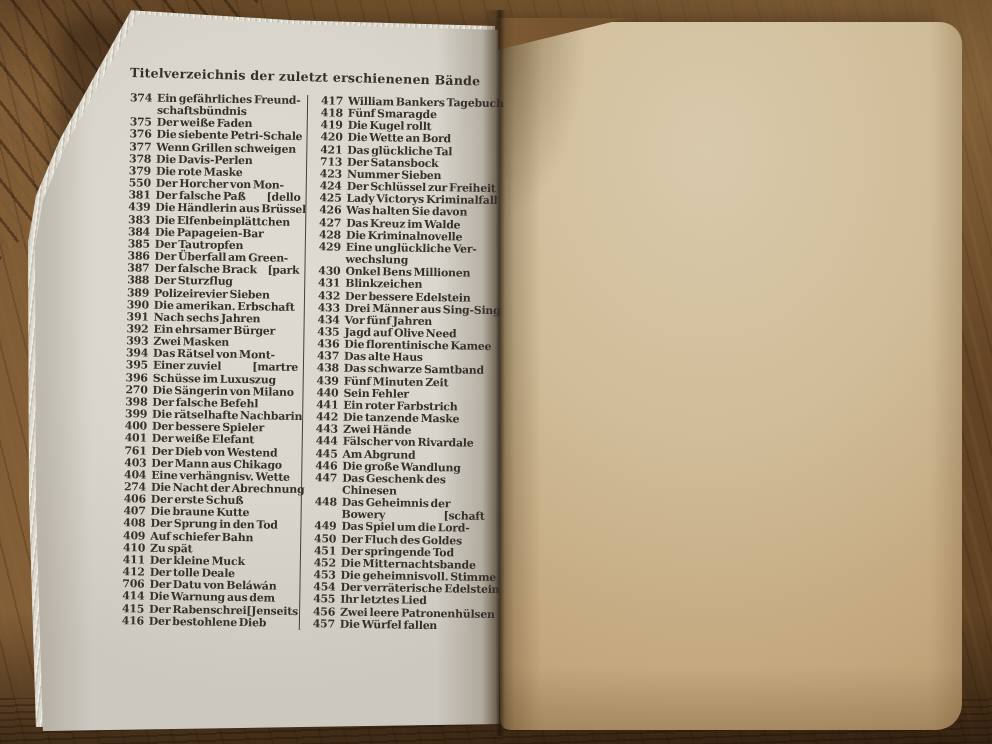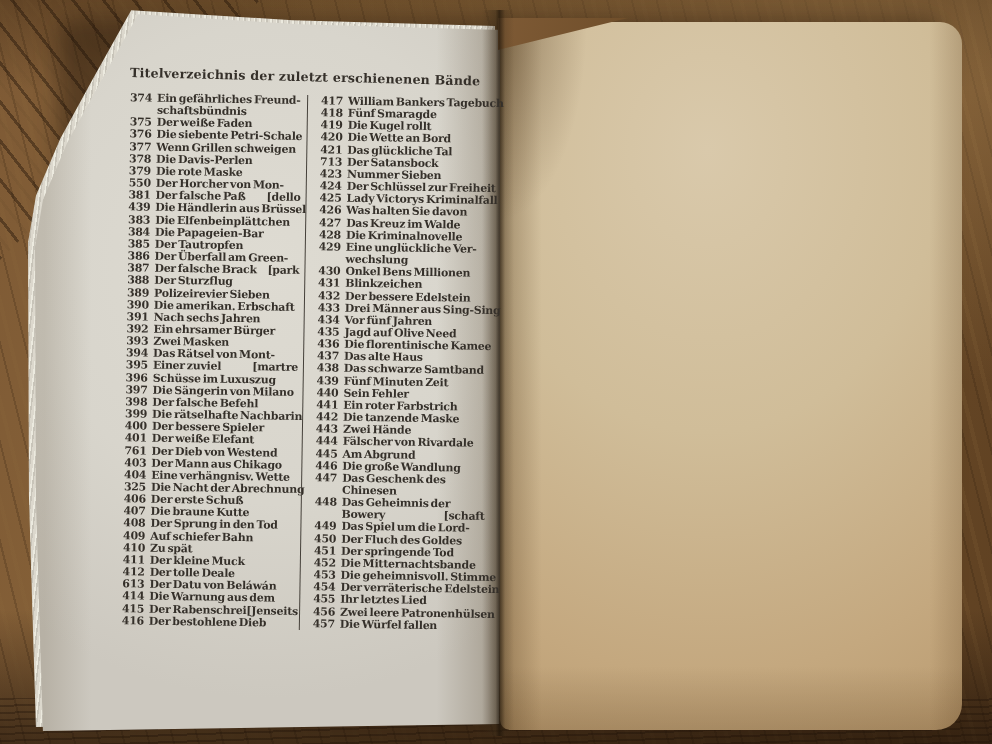--- a/index.html
+++ b/index.html
@@ -182,21 +182,21 @@
         <div class="row">
           <span class="num">395</span>
           <span class="title">Einer zuviel</span>
           <span class="bracket">[martre</span>
         </div>
         <div class="row">
           <span class="num">396</span>
           <span class="title">Schüsse im Luxuszug</span>
         </div>
         <div class="row">
-          <span class="num">397</span>
+          <span class="num">270</span>
           <span class="title">Die Sängerin von Milano</span>
         </div>
         <div class="row">
           <span class="num">398</span>
           <span class="title">Der falsche Befehl</span>
         </div>
         <div class="row">
           <span class="num">399</span>
           <span class="title">Die rätselhafte Nachbarin</span>
         </div>
@@ -214,21 +214,21 @@
         </div>
         <div class="row">
           <span class="num">403</span>
           <span class="title">Der Mann aus Chikago</span>
         </div>
         <div class="row">
           <span class="num">404</span>
           <span class="title">Eine verhängnisv. Wette</span>
         </div>
         <div class="row">
-          <span class="num">325</span>
+          <span class="num">274</span>
           <span class="title">Die Nacht der Abrechnung</span>
         </div>
         <div class="row">
           <span class="num">406</span>
           <span class="title">Der erste Schuß</span>
         </div>
         <div class="row">
           <span class="num">407</span>
           <span class="title">Die braune Kutte</span>
         </div>
@@ -246,21 +246,21 @@
         </div>
         <div class="row">
           <span class="num">411</span>
           <span class="title">Der kleine Muck</span>
         </div>
         <div class="row">
           <span class="num">412</span>
           <span class="title">Der tolle Deale</span>
         </div>
         <div class="row">
-          <span class="num">613</span>
+          <span class="num">706</span>
           <span class="title">Der Datu von Beláwán</span>
         </div>
         <div class="row">
           <span class="num">414</span>
           <span class="title">Die Warnung aus dem</span>
         </div>
         <div class="row">
           <span class="num">415</span>
           <span class="title">Der Rabenschrei</span>
           <span class="bracket">[Jenseits</span>

